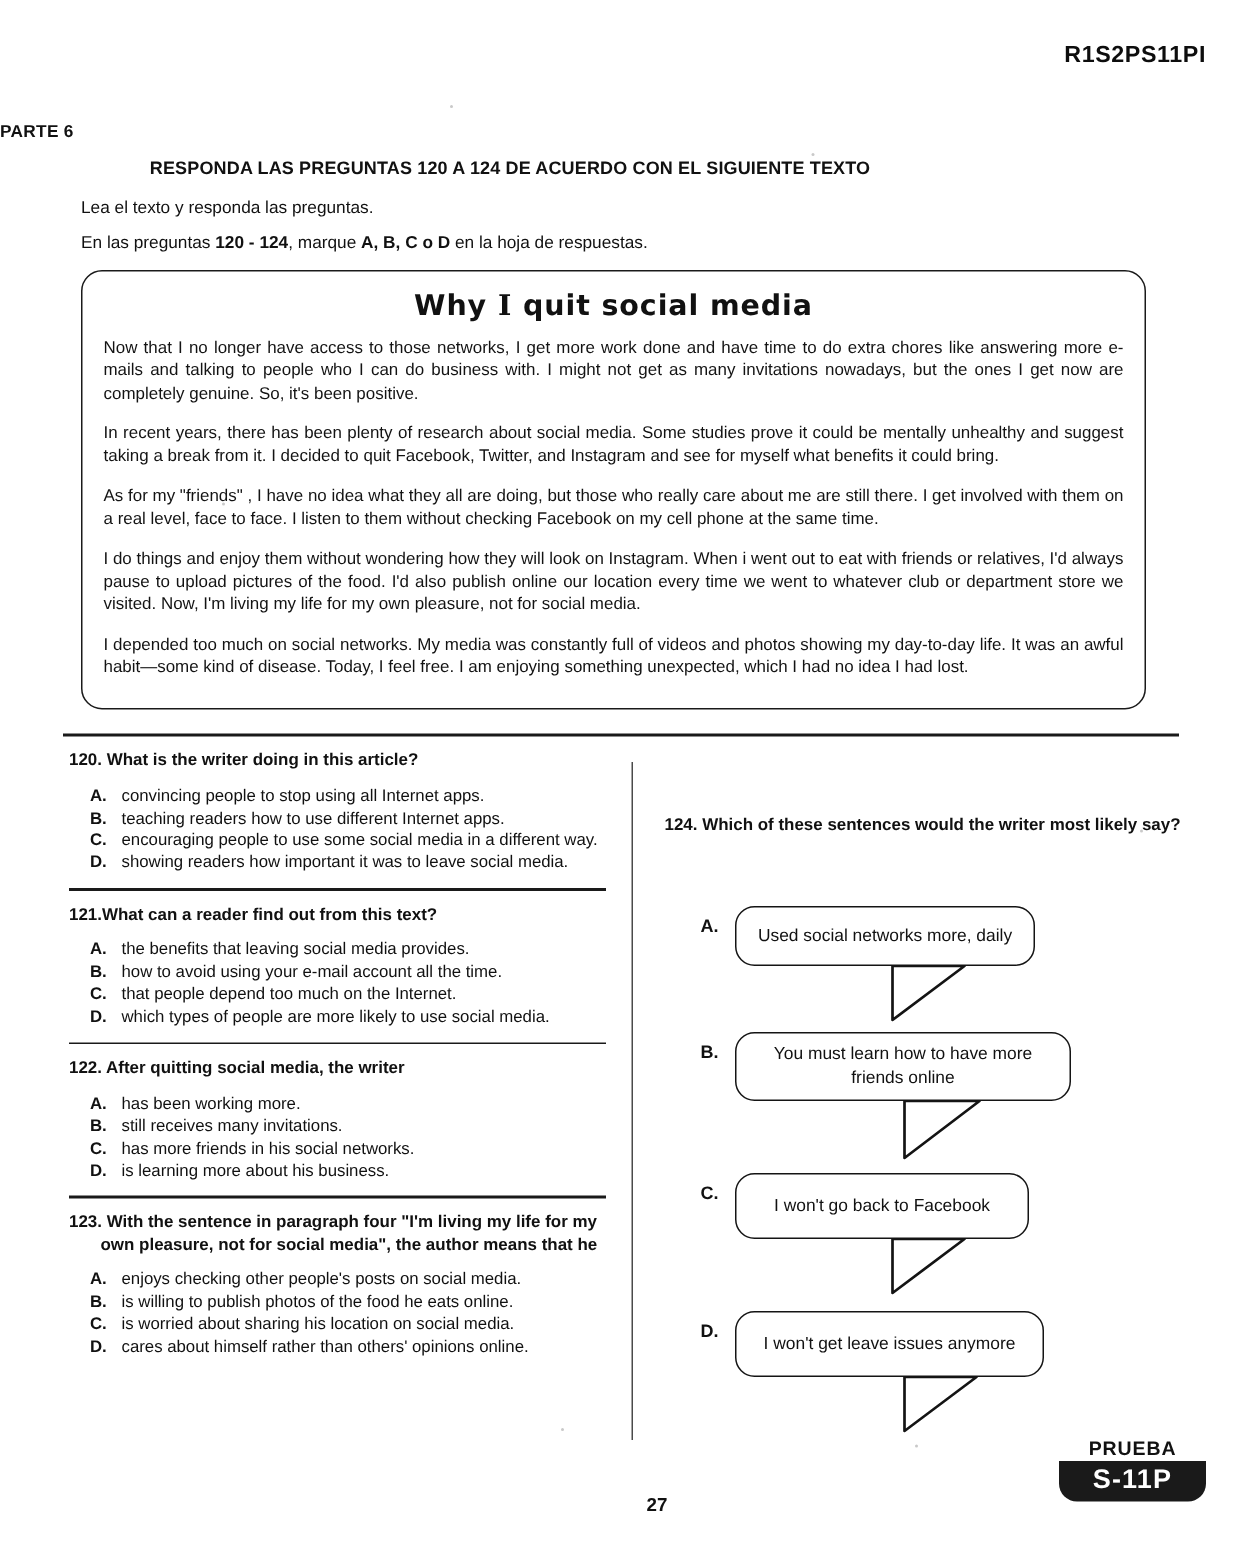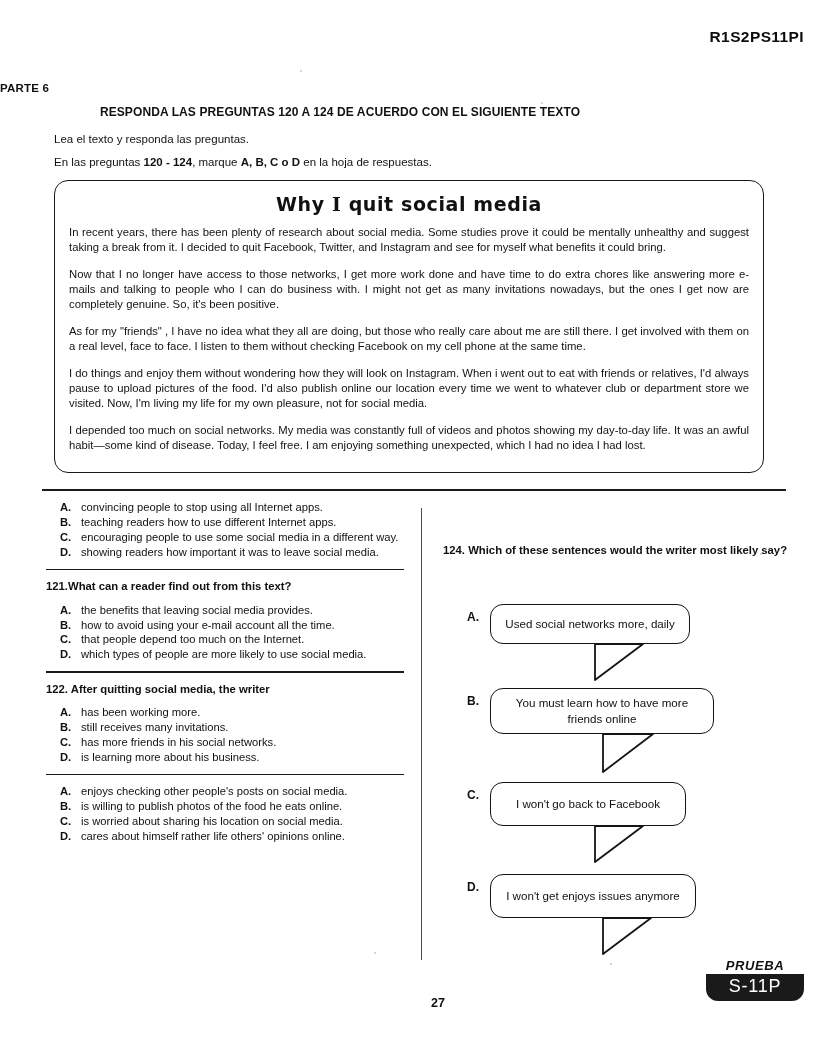--- a/index.html
+++ b/index.html
@@ -222,27 +222,26 @@
     top: 958px;
     width: 98px;
     text-align: center;
   }
   .prueba-word {
     font-size: 13px;
     font-weight: bold;
     letter-spacing: 0.6px;
     color: #111;
     margin-bottom: 1px;
-    font-style: italic;
   }
   .prueba-code {
     background: #1a1a1a;
     color: #ffffff;
     font-size: 18px;
-    font-weight: normal;
+    font-weight: bold;
     letter-spacing: 0.8px;
     border-radius: 0 0 12px 12px;
     padding: 2px 0 4px 0;
   }
 
   
   .speck {
     position: absolute;
     background: #c9c9c9;
     border-radius: 50%;
@@ -259,34 +258,38 @@
   <div class="parte-title">PARTE 6</div>
   <div class="instruction-main">RESPONDA LAS PREGUNTAS 120 A 124 DE ACUERDO CON EL SIGUIENTE TEXTO</div>
   <div class="lea">Lea el texto y responda las preguntas.</div>
   <div class="marque">
     <span>En las preguntas </span><b>120 - 124</b><span>, marque </span><b>A, B, C o D</b><span> en la hoja de respuestas.</span>
   </div>
 
   <div class="passage-box">
     <div class="passage-title"><span>Why </span><span class="serif-i">I</span><span> quit social media</span></div>
     <div class="passage">
+      <p>Now that I no longer have access to those networks, I get more work done and have time to do extra chores like answering more e-mails and talking to people who I can do business with. I might not get as many invitations nowadays, but the ones I get now are completely genuine. So, it's been positive.</p>
       <p>In recent years, there has been plenty of research about social media. Some studies prove it could be mentally unhealthy and suggest taking a break from it. I decided to quit Facebook, Twitter, and Instagram and see for myself what benefits it could bring.</p>
-      <p>Now that I no longer have access to those networks, I get more work done and have time to do extra chores like answering more e-mails and talking to people who I can do business with. I might not get as many invitations nowadays, but the ones I get now are completely genuine. So, it's been positive.</p>
       <p>As for my "friends" ,  I have no idea what they all are doing, but those who really care about me are still there. I get involved with them on a real level, face to face. I listen to them without checking Facebook on my cell phone at the same time.</p>
       <p>I do things and enjoy them without wondering how they will look on Instagram. When i went out to eat with friends or relatives, I'd always pause to upload pictures of the food. I'd also publish online our location every time we went to whatever club or department store we visited. Now, I'm living my life for my own pleasure, not for social media.</p>
       <p>I depended too much on social networks. My media was constantly full of videos and photos showing my day-to-day life. It was an awful habit—some kind of disease. Today, I feel free. I am enjoying something unexpected, which I had no idea I had lost.</p>
     </div>
   </div>
 
   <div class="rule-full"></div>
   <div class="col-divider"></div>
 
   <div class="left-col">
 
     <div class="q-block">
+      <div class="q-stem">
+        <span class="q-num">120.</span>
+        <span class="stem-text">What is the writer doing in this article?</span>
+      </div>
       <ul class="opt-list">
         <li><span class="opt-letter">A.</span><span>convincing people to stop using all Internet apps.</span></li>
         <li><span class="opt-letter">B.</span><span>teaching readers how to use different Internet apps.</span></li>
         <li><span class="opt-letter">C.</span><span>encouraging people to use some social media in a different way.</span></li>
         <li><span class="opt-letter">D.</span><span>showing readers how important it was to leave social media.</span></li>
       </ul>
     </div>
     <div class="q-sep"></div>
 
     <div class="q-block">
@@ -310,25 +313,29 @@
       <ul class="opt-list">
         <li><span class="opt-letter">A.</span><span>has been working more.</span></li>
         <li><span class="opt-letter">B.</span><span>still receives many invitations.</span></li>
         <li><span class="opt-letter">C.</span><span>has more friends in his social networks.</span></li>
         <li><span class="opt-letter">D.</span><span>is learning more about his business.</span></li>
       </ul>
     </div>
     <div class="q-sep"></div>
 
     <div class="q-block">
+      <div class="q-stem" style="padding-left:21px; text-indent:-21px;">
+        <span class="q-num">123.</span>
+        <span class="stem-text">With the sentence in paragraph four "I'm living my life for my own pleasure, not for social media", the author means that he</span>
+      </div>
       <ul class="opt-list">
         <li><span class="opt-letter">A.</span><span>enjoys checking other people's posts on social media.</span></li>
         <li><span class="opt-letter">B.</span><span>is willing to publish photos of the food he eats online.</span></li>
         <li><span class="opt-letter">C.</span><span>is worried about sharing his location on social media.</span></li>
-        <li><span class="opt-letter">D.</span><span>cares about himself rather life others' opinions online.</span></li>
+        <li><span class="opt-letter">D.</span><span>cares about himself rather than others' opinions online.</span></li>
       </ul>
     </div>
 
   </div>
 
   <div class="right-col">
     <div class="q124-stem">
       <span class="q-num">124.</span>
       <span>Which of these sentences would the writer most likely say?</span>
     </div>
@@ -362,21 +369,21 @@
         <span>I won't go back to Facebook</span>
       </div>
     </div>
 
     <div class="bubble-row" style="height:92px;">
       <div class="bubble-letter" style="top:6px;">D.</div>
       <svg class="bubble-tail" style="left:158px; top:42px;" width="80" height="60" viewBox="0 0 80 60">
         <path d="M2 2 L2 38 L50 2 Z" fill="#ffffff" stroke="#141414" stroke-width="1.8" stroke-linejoin="round"></path>
       </svg>
       <div class="bubble" style="top:0px; width:206px; height:44px;">
-        <span>I won't get enjoys issues anymore</span>
+        <span>I won't get leave issues anymore</span>
       </div>
     </div>
   </div>
 
   <div class="page-number">27</div>
   <div class="prueba-badge">
     <div class="prueba-word">PRUEBA</div>
     <div class="prueba-code">S-11P</div>
   </div>
 

